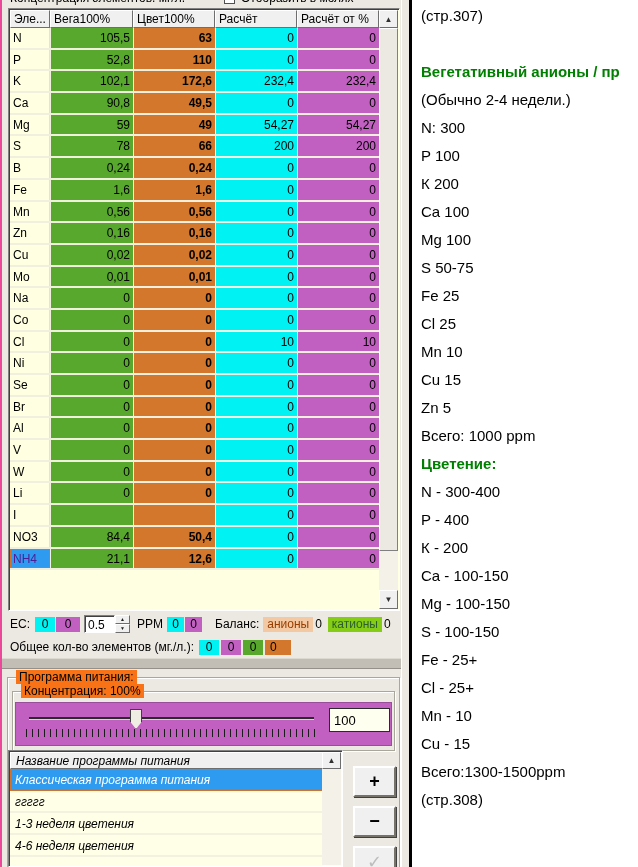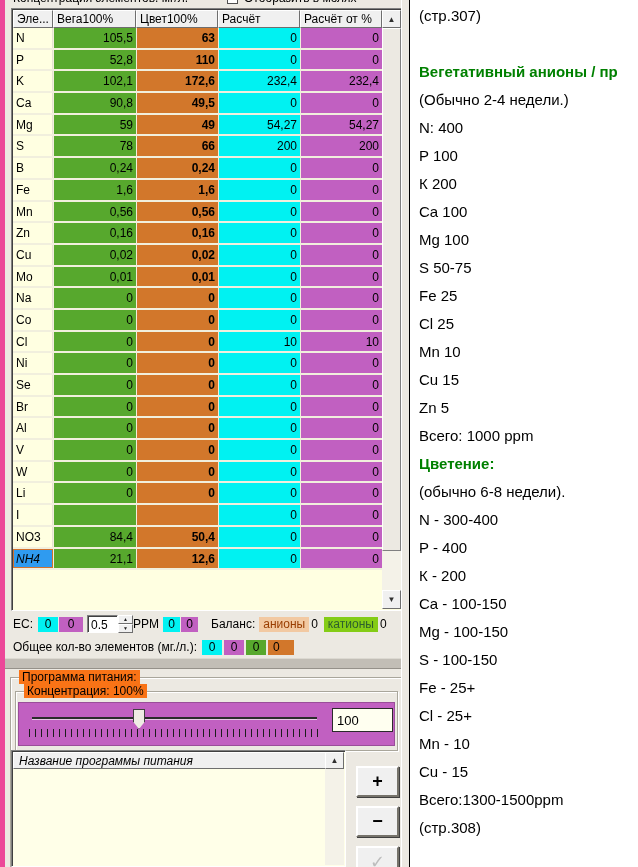--- a/index.html
+++ b/index.html
@@ -3,24 +3,24 @@
 <meta charset="utf-8">
 <style>
   * { margin:0; padding:0; box-sizing:border-box; }
   html,body { width:638px; height:867px; }
   body {
     position:relative; overflow:hidden;
     background:#ece9e2; color:#000;
     font-family:"Liberation Sans", sans-serif; font-size:12px;
   }
   
-  .left-panel  { position:absolute; left:0; top:0; width:401px; height:867px; border-left:5px solid #ec4899; }
+  .left-panel  { position:absolute; left:0; top:0; width:401px; height:867px; border-left:2px solid #ec4899; }
   .v-splitter  { position:absolute; left:401px; top:0; width:8px; height:867px; background:#ece9e2; border-left:1px solid #fff; }
   .right-panel { position:absolute; left:409px; top:0; width:229px; height:867px; background:#fff;
-                 border-left:1px solid #000000; padding:2px 0 0 9px; overflow:hidden; }
+                 border-left:3px solid #000000; padding:2px 0 0 9px; overflow:hidden; }
   .note-line { line-height:28px; font-size:15px; white-space:nowrap; }
   .note-line.green { color:#008000; font-weight:bold; }
 
   
   .top-bar { position:absolute; left:0; top:0; width:401px; height:7px; overflow:hidden; }
   .top-bar-inner { position:absolute; top:-9px; left:0; width:100%; height:16px; }
   .top-title { position:absolute; left:8px; top:0; white-space:nowrap; }
   .top-checkbox { position:absolute; left:222px; top:2px; width:11px; height:11px; background:#fff; border:1px solid #505050; }
   .top-cb-label { position:absolute; left:239px; top:0; white-space:nowrap; }
 
@@ -29,21 +29,21 @@
     background:#ffffe1; border:1px solid; border-color:#808080 #fff #fff #808080;
     box-shadow:inset 1px 1px 0 #404040; display:flex; flex-direction:column; }
   .tbl-inner { position:relative; flex:1; margin:1px; overflow:hidden; }
   .tbl-header { display:flex; height:18px; width:369px; }
   .hdr-cell { background:#f0f0f0; border:1px solid; border-color:#fff #6e6e6e #6e6e6e #fff;
     padding:1px 0 0 3px; white-space:nowrap; overflow:hidden; }
   .w-el{width:40px;} .w-vega{width:83px;} .w-cvet{width:82px;} .w-calc{width:82px;} .w-pct{width:82px;}
   .tbl-body { display:flex; flex-direction:column; }
   .el-row { display:flex; height:21.7px; border-bottom:2px solid #f1efdd; width:369px; }
   .cell-el { width:40px; background:#ffffe1; padding:3px 0 0 3px; border-right:1px solid #e5e3d1; }
-  .cell-el.sel { background:#2f9bf0; color:#000000; border:1px solid #d2722d; padding:2px 0 0 2px;font-style:italic; }
+  .cell-el.sel { background:#2f9bf0; color:#4c1d95; border:1px solid #d2722d; padding:2px 0 0 2px; }
   .val { text-align:right; padding:3px 3px 0 0; border-left:1px solid #f1efdd; }
   .c-vega{width:83px;background:#57a82d;} .c-cvet{width:82px;background:#d2772b;font-weight:bold;}
   .c-calc{width:82px;background:#00f2f2;} .c-pct{width:82px;background:#c160c1;}
   .tbl-rest { flex:1; background:#ffffe1; }
   
   .tbl-scroll { position:absolute; right:0; top:0; bottom:0; width:19px; }
   .sb-btn { width:19px; height:18px; background:#f0f0f0; border:1px solid; border-color:#fff #6e6e6e #6e6e6e #fff;
     display:flex; align-items:center; justify-content:center; font-size:8px; color:#303030; }
   .sb-track { position:absolute; left:0; right:0; top:18px; bottom:19px; background:#f4f2e8; }
   .sb-thumb { position:absolute; left:0; right:0; top:0; height:93%; background:#ece9e2;
@@ -314,21 +314,21 @@
     <span style="margin-left:8px">EC:</span>
     <span class="chip cyan" style="width:20px; margin-left:5px">0</span>
     <span class="chip purple" style="width:24px; margin-left:1px">0</span>
     <span class="spin-box" style="margin-left:4px">
       <span class="spin-val">0.5</span>
       <span class="spin-btns">
         <span class="spin-btn">▲</span>
         <span class="spin-btn">▼</span>
       </span>
     </span>
-    <span style="">PPM</span>
+    <span style="margin-left:7px">PPM</span>
     <span class="chip cyan" style="width:17px; margin-left:4px">0</span>
     <span class="chip purple" style="width:17px; margin-left:1px">0</span>
     <span style="margin-left:13px">Баланс:</span>
     <span class="chip anions" style="margin-left:4px">анионы</span>
     <span style="margin-left:2px">0</span>
     <span class="chip cations" style="margin-left:6px">катионы</span>
     <span style="margin-left:2px">0</span>
   </div>
 
   <div class="totals-row">
@@ -349,53 +349,58 @@
   </div>
   <div class="purple-panel"></div>
   <div class="slider-groove"></div>
   <div class="slider-thumb"></div>
   <div class="slider-ticks"></div>
   <div class="conc-input">100</div>
 
   <div class="listbox">
     <div class="list-inner">
       <div class="list-header">Название программы питания</div>
+      <div class="list-items">
+          <div class="list-item sel">Классическая программа питания</div>
+          <div class="list-item">ггггг</div>
+          <div class="list-item">1-3 неделя цветения</div>
+          <div class="list-item">4-6 неделя цветения</div>
+        </div>
       <div class="list-scroll">
         <div class="sb-btn">▲</div>
         <div class="list-track"></div>
       </div>
     </div>
   </div>
 
   <div class="side-btn btn-add">+</div>
   <div class="side-btn btn-remove">−</div>
   <div class="side-btn btn-apply">✓</div>
 </div>
 
 <div class="v-splitter"></div>
 
 <div class="right-panel">
     <div class="note-line">(стр.307)</div>
     <div class="note-line">&nbsp;</div>
     <div class="note-line green">Вегетативный анионы / пр</div>
     <div class="note-line">(Обычно 2-4 недели.)</div>
-    <div class="note-line">N: 400</div>
+    <div class="note-line">N: 300</div>
     <div class="note-line">P 100</div>
     <div class="note-line">К 200</div>
     <div class="note-line">Ca 100</div>
     <div class="note-line">Mg 100</div>
     <div class="note-line">S 50-75</div>
     <div class="note-line">Fe 25</div>
     <div class="note-line">Cl 25</div>
     <div class="note-line">Mn 10</div>
     <div class="note-line">Cu 15</div>
     <div class="note-line">Zn 5</div>
     <div class="note-line"> Всего: 1000 ppm</div>
     <div class="note-line green">Цветение:</div>
-    <div class="note-line">(обычно 6-8 недели).</div>
     <div class="note-line">N - 300-400</div>
     <div class="note-line">P - 400</div>
     <div class="note-line">К - 200</div>
     <div class="note-line">Ca - 100-150</div>
     <div class="note-line">Mg - 100-150</div>
     <div class="note-line">S - 100-150</div>
     <div class="note-line">Fe - 25+</div>
     <div class="note-line">Cl - 25+</div>
     <div class="note-line">Mn - 10</div>
     <div class="note-line">Cu - 15</div>

